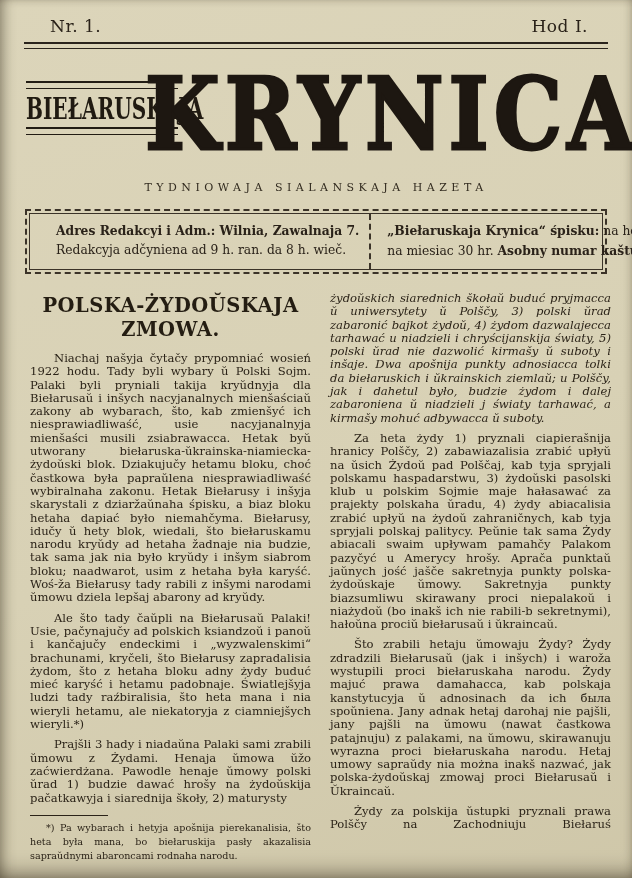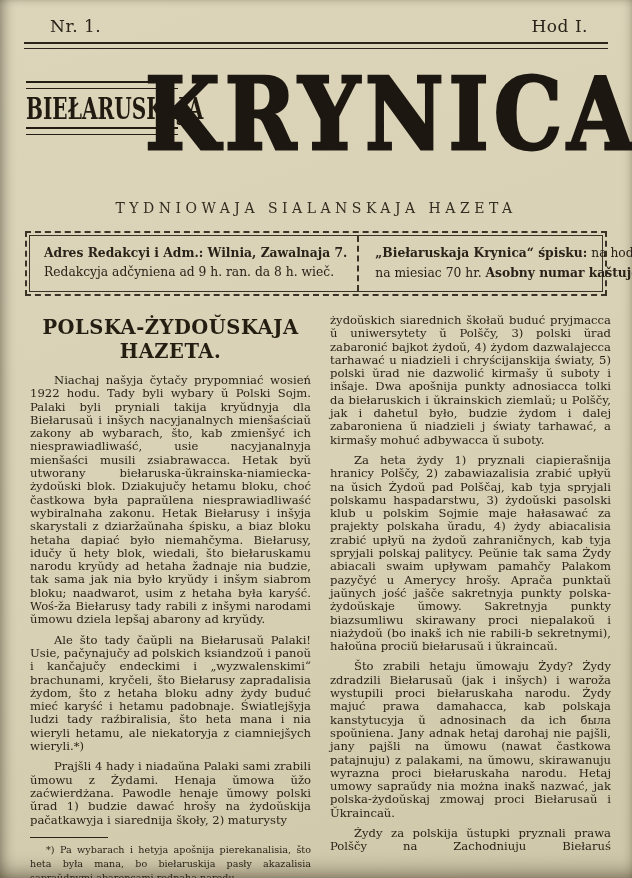--- a/index.html
+++ b/index.html
@@ -48,33 +48,34 @@
     position:absolute;left:168px;right:16px;top:-14px;height:150px;
     display:flex;align-items:center;justify-content:center;
     font-size:86px;font-weight:bold;color:#1d1711;
     -webkit-text-stroke:2.5px #1d1711;
     letter-spacing:5px;
     transform:scaleY(1.16);transform-origin:center 55%;
     white-space:nowrap;
   }
   .subtitle{
     text-align:center;
-    font-size:14px;letter-spacing:4.5px;
-    color:#332c20;margin-top:19px;
+    font-size:11px;letter-spacing:4.5px;
+    color:#332c20;margin-top:0;
     white-space:nowrap;
   }
   
   .info-box{
     margin:15px 25px 0 25px;
     border:2px dashed #3b3328;
     padding:2px;
   }
   .info-box-inner{
     border:1px solid #3b3328;
     display:flex;
+    padding-left:12px;
   }
   .info-cell{
     flex:1 1 50%;
     padding:7px 10px 8px 14px;
     font-size:12.3px;line-height:19px;
     white-space:nowrap;
   }
   .info-cell.right{
     border-left:2px dashed #3b3328;
     padding-left:16px;
@@ -91,21 +92,21 @@
     font-size:19.5px;line-height:24px;letter-spacing:.5px;
     color:#241d12;
     margin:2px 0 10px 0;
   }
   .col p{
     margin:0 0 7px 0;
     font-size:11.6px;line-height:13.3px;
     text-align:justify;text-indent:24px;
     color:#2b2318;
   }
-  .col p.no-indent{text-indent:0;}
+  .col p.no-indent{text-indent:0;font-style:italic;}
   .col p.force-last{text-align-last:justify;}
   .footnote-rule{
     width:78px;border-top:1.3px solid #2b2318;
     margin:10px 0 5px 0;
   }
   .footnote{
     font-size:9.6px;line-height:14px;
     text-align:justify;text-indent:16px;
     color:#2b2318;
   }
@@ -132,35 +133,35 @@
   <div class="subtitle">TYDNIOWAJA SIALANSKAJA HAZETA</div>
 
   <div class="info-box">
     <div class="info-box-inner">
       <div class="info-cell">
         <span class="b">Adres Redakcyi i Adm.: Wilnia, Zawalnaja 7.</span><br>
         <span>Redakcyja adčyniena ad 9 h. ran. da 8 h. wieč.</span>
       </div>
       <div class="info-cell right">
         <span class="b">„Biełaruskaja Krynica“ śpisku:</span><span> na hod 6 zł.;</span><br>
-        <span>na miesiac 70 hr. </span><span class="b">Asobny numar kaštuje 15 hr.</span>
+        <span>na miesiac 30 hr. </span><span class="b">Asobny numar kaštuje 15 hr.</span>
       </div>
     </div>
   </div>
 
   <div class="article">
 
     <div class="col">
       <div class="headline">
         <span>POLSKA-ŻYDOŬSKAJA</span><br>
-        <span>HAZETA.</span>
+        <span>ZMOWA.</span>
       </div>
       <p>Niachaj našyja čytačy prypomniać wosień 1922 hodu. Tady byli wybary ŭ Polski Sojm. Palaki byli pryniali takija kryŭdnyja dla Biełarusaŭ i inšych nacyjanalnych mienšaściaŭ zakony ab wybarach, što, kab zmienšyć ich niesprawiadliwaść, usie nacyjanalnyja mienšaści musili zsiabrawacca. Hetak byŭ utworany biełaruska-ŭkrainska-niamiecka-żydoŭski blok. Dziakujučy hetamu bloku, choć častkowa była papraŭlena niesprawiadliwaść wybiralnaha zakonu. Hetak Biełarusy i inšyja skarystali z dziaržaŭnaha śpisku, a biaz bloku hetaha dapiać było niemahčyma. Biełarusy, idučy ŭ hety blok, wiedali, što biełaruskamu narodu kryŭdy ad hetaha žadnaje nia budzie, tak sama jak nia było kryŭdy i inšym siabrom bloku; naadwarot, usim z hetaha była karyść. Woś-ža Biełarusy tady rabili z inšymi narodami ŭmowu dziela lepšaj abarony ad kryŭdy.</p>
       <p>Ale što tady čaŭpli na Biełarusaŭ Palaki! Usie, pačynajučy ad polskich ksiandzoŭ i panoŭ i kančajučy endeckimi i „wyzwalenskimi“ brachunami, kryčeli, što Biełarusy zapradalisia żydom, što z hetaha bloku adny żydy buduć mieć karyść i hetamu padobnaje. Światlejšyja ludzi tady raźbiralisia, što heta mana i nia wieryli hetamu, ale niekatoryja z ciamniejšych wieryli.*)</p>
-      <p>Prajšli 4 hady i niadaŭna Palaki sami zrabili ŭmowu z Żydami. Henaja ŭmowa ŭžo zaćwierdżana. Pawodle henaje ŭmowy polski ŭrad 1) budzie dawać hrošy na żydoŭskija pačatkawyja i siarednija škoły, 2) maturysty</p>
+      <p>Prajšli 3 hady i niadaŭna Palaki sami zrabili ŭmowu z Żydami. Henaja ŭmowa ŭžo zaćwierdżana. Pawodle henaje ŭmowy polski ŭrad 1) budzie dawać hrošy na żydoŭskija pačatkawyja i siarednija škoły, 2) maturysty</p>
       <div class="footnote-rule"></div>
       <div class="footnote">*) Pa wybarach i hetyja apošnija pierekanalisia, što heta była mana, bo biełaruskija pasły akazalisia sapraŭdnymi abaroncami rodnaha narodu.</div>
     </div>
 
     <div class="col">
       <p class="no-indent">żydoŭskich siarednich škołaŭ buduć pryjmacca ŭ uniwersytety ŭ Polščy, 3) polski ŭrad zabaronić bajkot żydoŭ, 4) żydom dazwalajecca tarhawać u niadzieli i chryścijanskija światy, 5) polski ŭrad nie dazwolić kirmašy ŭ suboty i inšaje. Dwa apošnija punkty adnosiacca tolki da biełaruskich i ŭkrainskich ziemlaŭ; u Polščy, jak i dahetul było, budzie żydom i dalej zabaroniena ŭ niadzieli j światy tarhawać, a kirmašy mohuć adbywacca ŭ suboty.</p>
       <p>Za heta żydy 1) pryznali ciapierašnija hranicy Polščy, 2) zabawiazalisia zrabić upłyŭ na ŭsich Żydoŭ pad Polščaj, kab tyja spryjali polskamu haspadarstwu, 3) żydoŭski pasolski klub u polskim Sojmie maje hałasawać za prajekty polskaha ŭradu, 4) żydy abiacalisia zrabić upłyŭ na żydoŭ zahraničnych, kab tyja spryjali polskaj palitycy. Peŭnie tak sama Żydy abiacali swaim upływam pamahčy Palakom pazyčyć u Amerycy hrošy. Aprača punktaŭ jaŭnych jość jašče sakretnyja punkty polska-żydoŭskaje ŭmowy. Sakretnyja punkty biazsumliwu skirawany proci niepalakoŭ i niażydoŭ (bo inakš ich nie rabili-b sekretnymi), hałoŭna prociŭ biełarusaŭ i ŭkraincaŭ.</p>
       <p>Što zrabili hetaju ŭmowaju Żydy? Żydy zdradzili Biełarusaŭ (jak i inšych) i waroža wystupili proci biełaruskaha narodu. Żydy majuć prawa damahacca, kab polskaja kanstytucyja ŭ adnosinach da ich была spoŭniena. Jany adnak hetaj darohaj nie pajšli, jany pajšli na ŭmowu (nawat častkowa patajnuju) z palakami, na ŭmowu, skirawanuju wyrazna proci biełaruskaha narodu. Hetaj umowy sapraŭdy nia można inakš nazwać, jak polska-żydoŭskaj zmowaj proci Biełarusaŭ i Ŭkraincaŭ.</p>
       <p class="force-last">Żydy za polskija ŭstupki pryznali prawa Polščy na Zachodniuju Biełaruś</p>
     </div>

